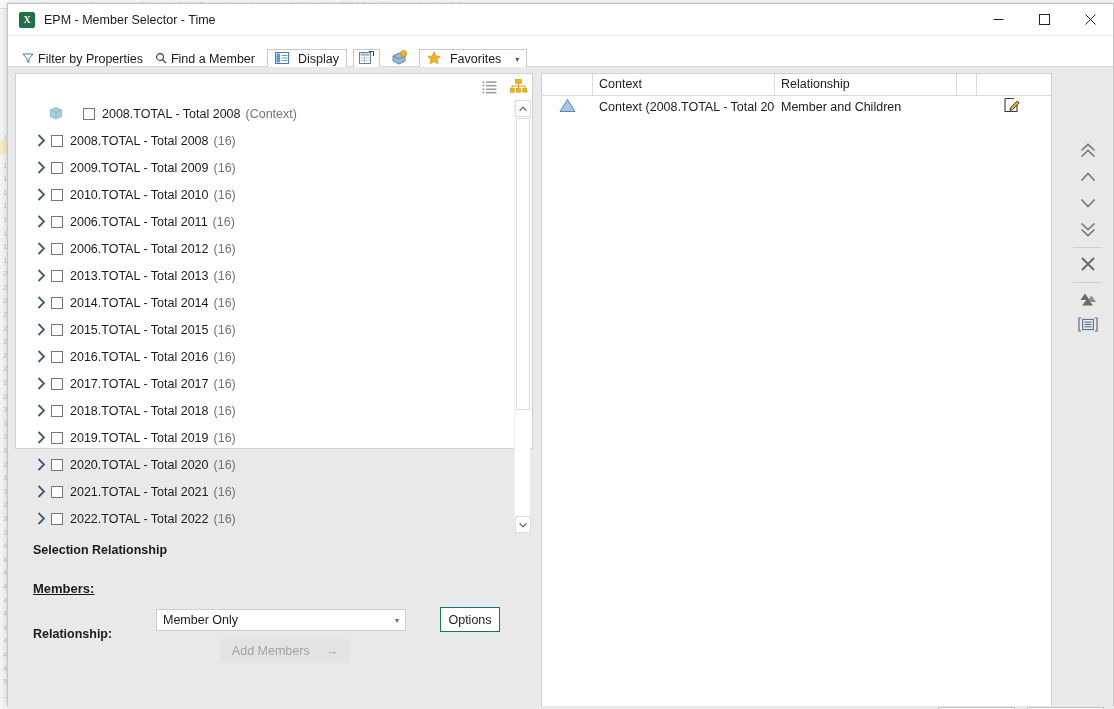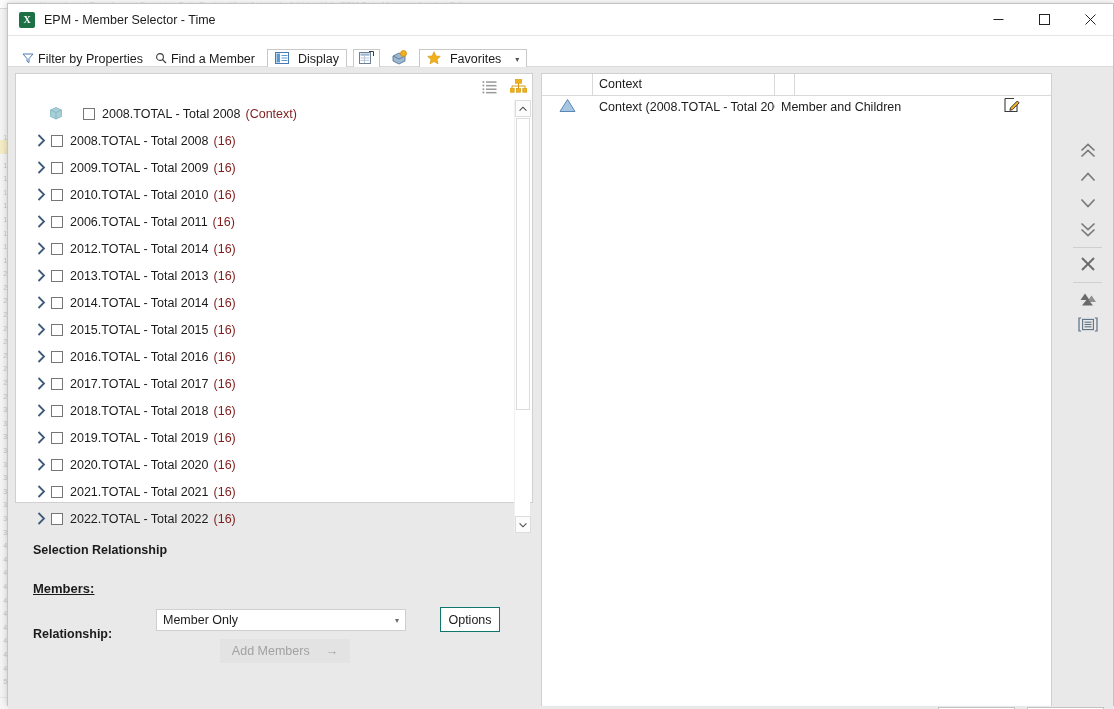--- a/index.html
+++ b/index.html
@@ -101,21 +101,21 @@
     height: 24px; width: 14px; cursor: default; color: #555;
     font-size: 8px;
   }
 
   
   #body { position: relative; height: 639px; background: #e9e9e9; }
 
   
   #leftpanel {
     position: absolute; left: 7px; top: 6px;
-    width: 518px; height: 430px;
+    width: 518px; height: 376px;
     background: #ffffff; border: 1px solid #d0d0d0;
   }
   #tree-viewbar {
     position: absolute; right: 4px; top: 3px; display: flex; gap: 9px;
     align-items: center;
   }
   .viewicon { width: 20px; height: 19px; cursor: default;
     display:flex; align-items:center; justify-content:center; }
 
   #treebox {
@@ -132,21 +132,21 @@
     color: #3f5a78; flex: none;
   }
   .cube {
     width: 16px; height: 15px; margin-left: 16px; margin-right: 18px; flex: none;
   }
   .cb {
     width: 12px; height: 12px; border: 1px solid #767676;
     background: #fff; flex: none; margin-right: 7px; margin-left: 1px;
   }
   .tlabel { white-space: nowrap; }
-  .tcount { color: #7f1d1d; margin-left: 5px; }
+  .tcount { color: #737373; margin-left: 5px; }
 
   
   #tsb {
     position: absolute; right: 2px; top: 26px; width: 16px; height: 433px;
     background: #ffffff; border-left: 1px solid #f0f0f0;
   }
   .sb-arrow {
     position: absolute; left: 0; width: 16px; height: 17px;
     border: 1px solid #dcdcdc; background: #fcfcfc;
     display: flex; align-items: center; justify-content: center;
@@ -436,21 +436,21 @@
                 <span class="tlabel">2006.TOTAL - Total 2011</span>
                 <span class="tcount">(16)</span>
               </div>
               <div class="trow">
                 <span class="chev">
                   <svg width="9" height="13" viewBox="0 0 9 13">
                     <path d="M1.5 1 L7 6.5 L1.5 12" fill="none" stroke="#3f5a78" stroke-width="1.8"></path>
                   </svg>
                 </span>
                 <span class="cb"></span>
-                <span class="tlabel">2012.TOTAL - Total 2014</span>
+                <span class="tlabel">2006.TOTAL - Total 2012</span>
                 <span class="tcount">(16)</span>
               </div>
               <div class="trow">
                 <span class="chev">
                   <svg width="9" height="13" viewBox="0 0 9 13">
                     <path d="M1.5 1 L7 6.5 L1.5 12" fill="none" stroke="#3f5a78" stroke-width="1.8"></path>
                   </svg>
                 </span>
                 <span class="cb"></span>
                 <span class="tlabel">2013.TOTAL - Total 2013</span>
@@ -582,20 +582,21 @@
       <div id="addmembers">
         <span>Add Members</span>
         <span>→</span>
       </div>
     </div>
 
     <div id="rightpanel">
       <div id="gridhead">
         <div class="gh c0"></div>
         <div class="gh c1">Context</div>
+        <div class="gh c2">Relationship</div>
         <div class="gh c3"></div>
         <div class="gh c4"></div>
       </div>
       <div id="gridrow">
         <div class="gc c0">
           <span>
             <svg width="17" height="15" viewBox="0 0 17 15">
                 <polygon points="8.5,1.5 16,13.5 1,13.5" fill="#a7c6e2" stroke="#5b87b5" stroke-width="1"></polygon>
               </svg>
           </span>

